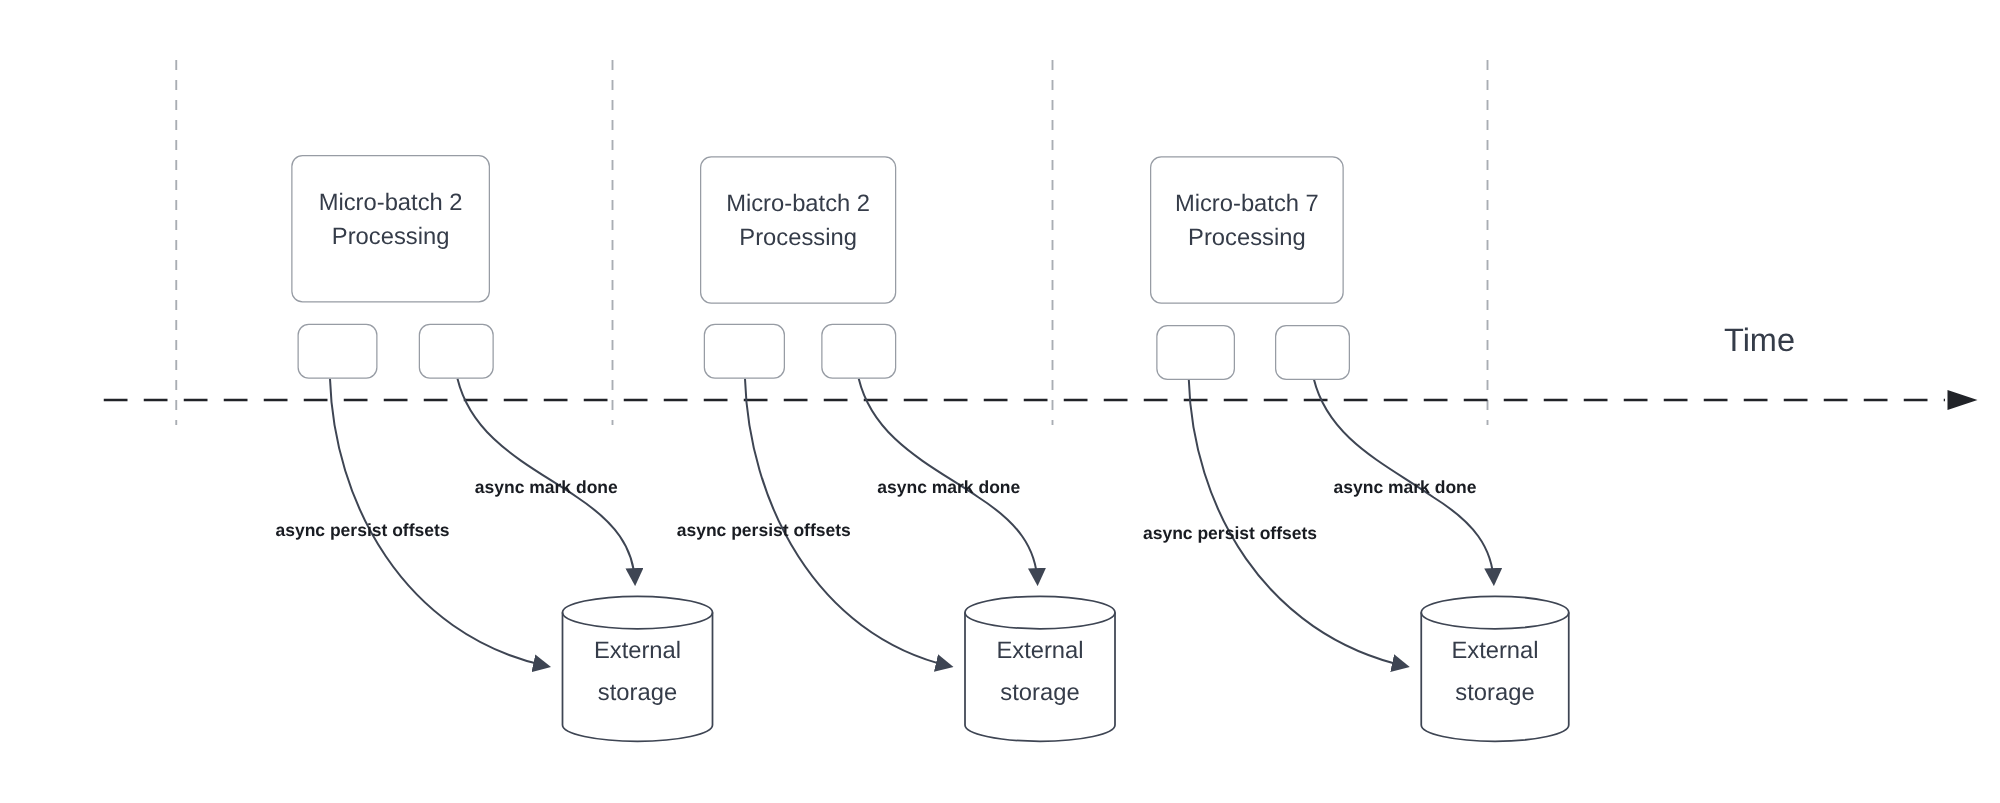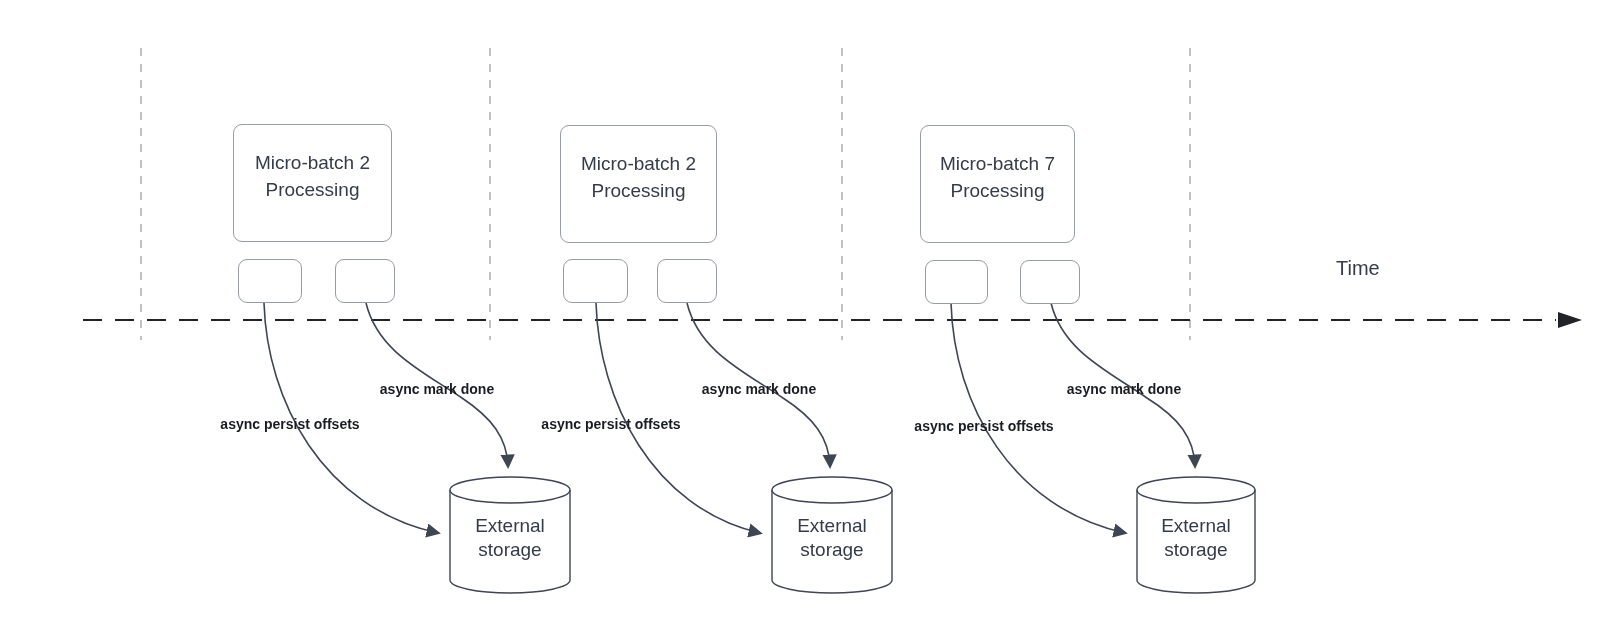--- a/index.html
+++ b/index.html
@@ -54,29 +54,29 @@
     font-size:14px;
     font-weight:700;
     color:var(--label-text,#191c22);
     white-space:nowrap;
   }
   .storage-label{
     position:absolute;
     display:flex;align-items:center;justify-content:center;
     text-align:center;
     font-size:19px;
-    line-height:24px;
+    line-height:34px;
     color:var(--box-text,#353c49);
     white-space:pre-line;
   }
   .time-label{
     position:absolute;
-    font-size:20px;
+    font-size:26px;
     color:var(--box-text,#353c49);
-    text-align:left;
+    text-align:right;
   }
 </style>
 </head>
 <body>
 
 <div class="canvas">
 
   <svg class="layer" width="1600" height="642" viewBox="0 0 1600 642">
     <defs>
       <marker id="arrow" viewBox="0 0 10 10" refX="8" refY="5" markerWidth="9" markerHeight="9" orient="auto-start-reverse">

